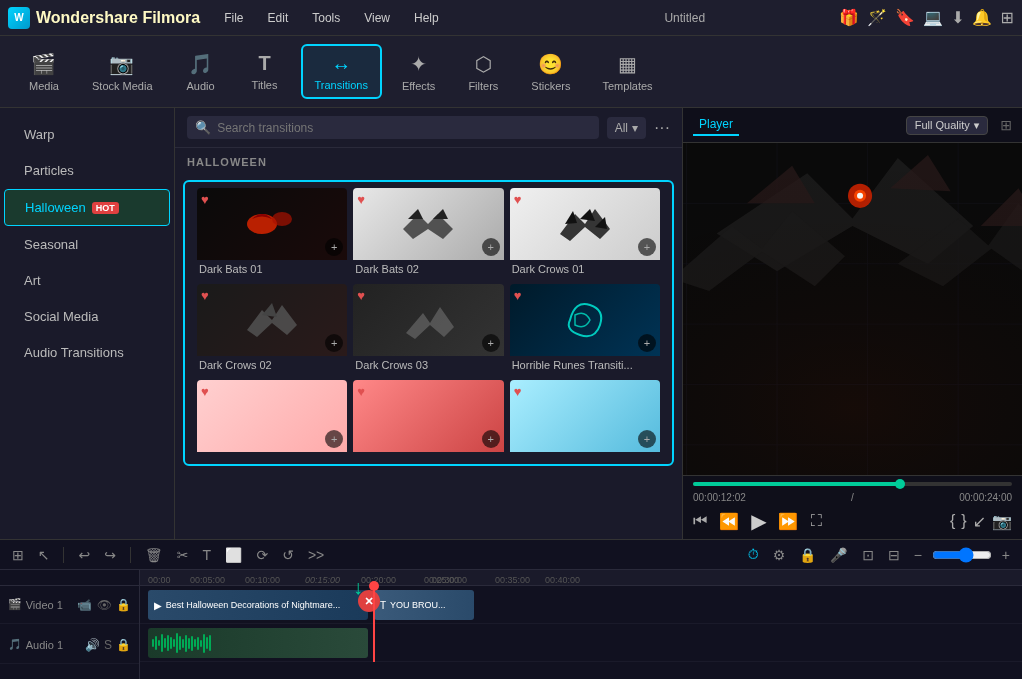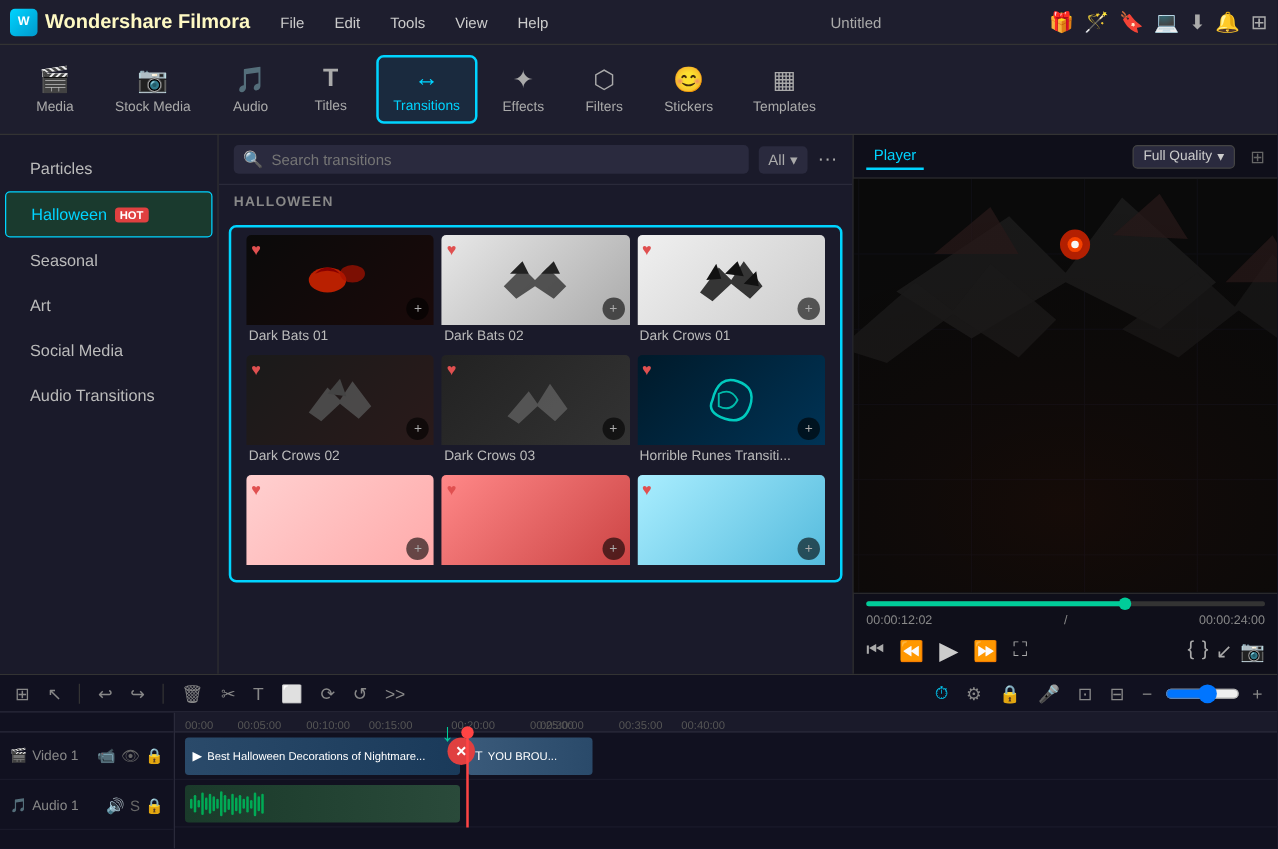--- a/index.html
+++ b/index.html
@@ -165,20 +165,23 @@
   <div class="tool-item">
     <span class="tool-icon">▦</span>
     <span class="tool-label">Templates</span>
   </div>
 </div>
 
 <div class="main-layout">
 
   <div class="sidebar">
     <div class="sidebar-item">
+      <span>Warp</span>
+    </div>
+    <div class="sidebar-item">
       <span>Particles</span>
     </div>
     <div class="sidebar-item active">
       <span>Halloween</span>
       <span class="hot-badge">HOT</span>
     </div>
     <div class="sidebar-item">
       <span>Seasonal</span>
     </div>
     <div class="sidebar-item">
@@ -446,21 +449,21 @@
           <span class="track-ctrl-btn">🔒</span>
         </div>
       </div>
     </div>
     <div class="timeline-content">
 
       <div class="timeline-ruler">
         <span style="position:absolute; left:8px;margin-top:36px;">00:00</span>
         <span style="position:absolute; left:50px;">00:05:00</span>
         <span style="position:absolute; left:105px;">00:10:00</span>
-        <span style="position:absolute; left:155px;">00:15:00</span>
+        <span style="position:absolute; left:165px;font-style:italic;">00:15:00</span>
         <span style="position:absolute; left:205px;margin-left:16px;">00:20:00</span>
         <span style="position:absolute; left:255px;margin-left:29px;">00:25:00</span>
         <span style="position:absolute; left:292px;margin-top:16px;">00:30:00</span>
         <span style="position:absolute; left:355px;">00:35:00</span>
         <span style="position:absolute; left:405px;">00:40:00</span>
       </div>
 
       <div class="timeline-tracks" style="position:relative;">
 
         <div class="timeline-track">

